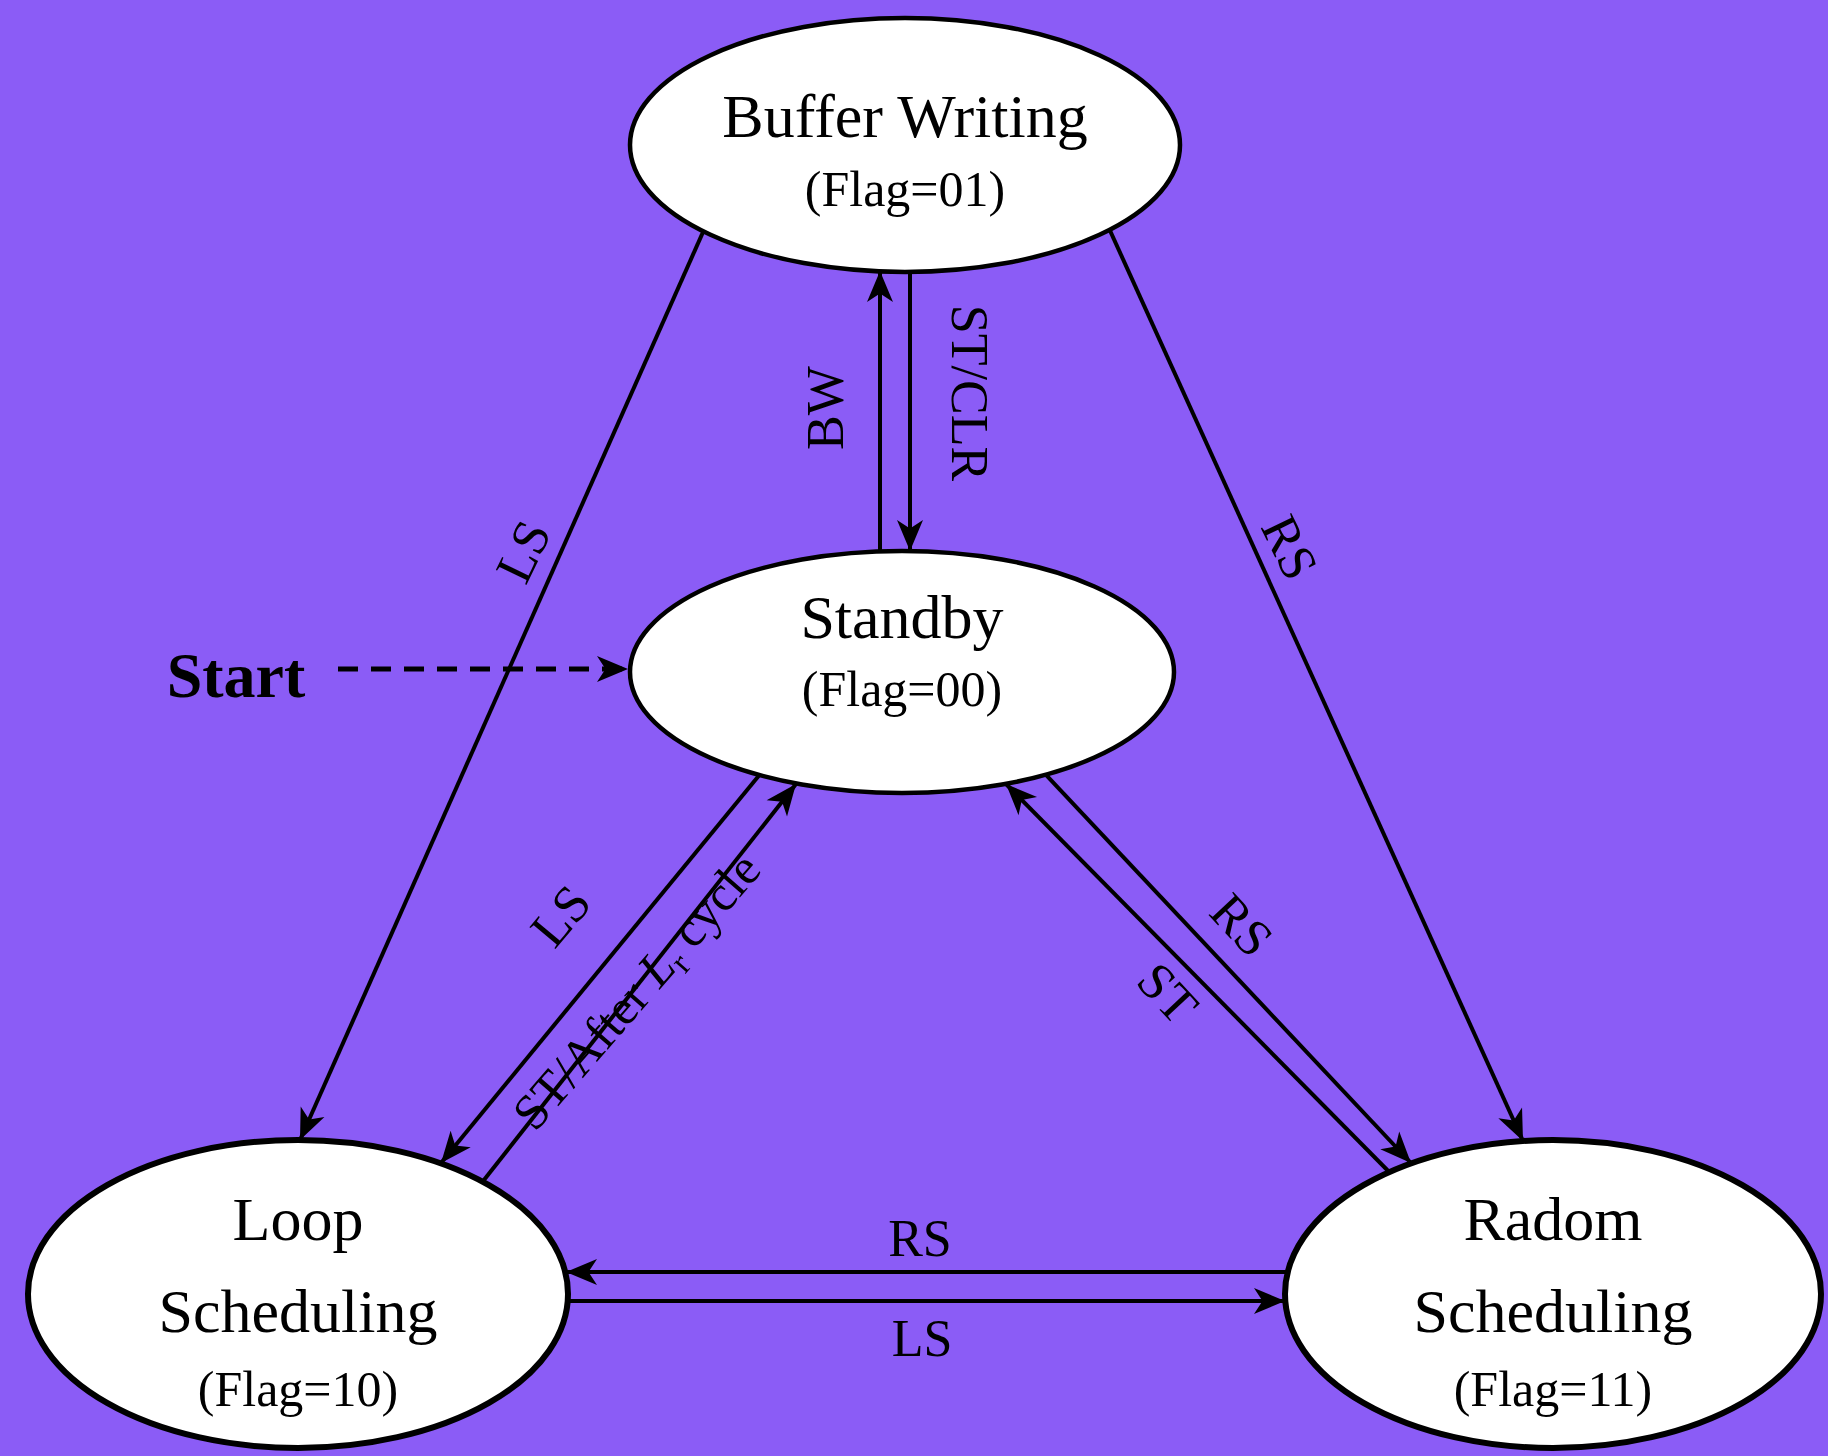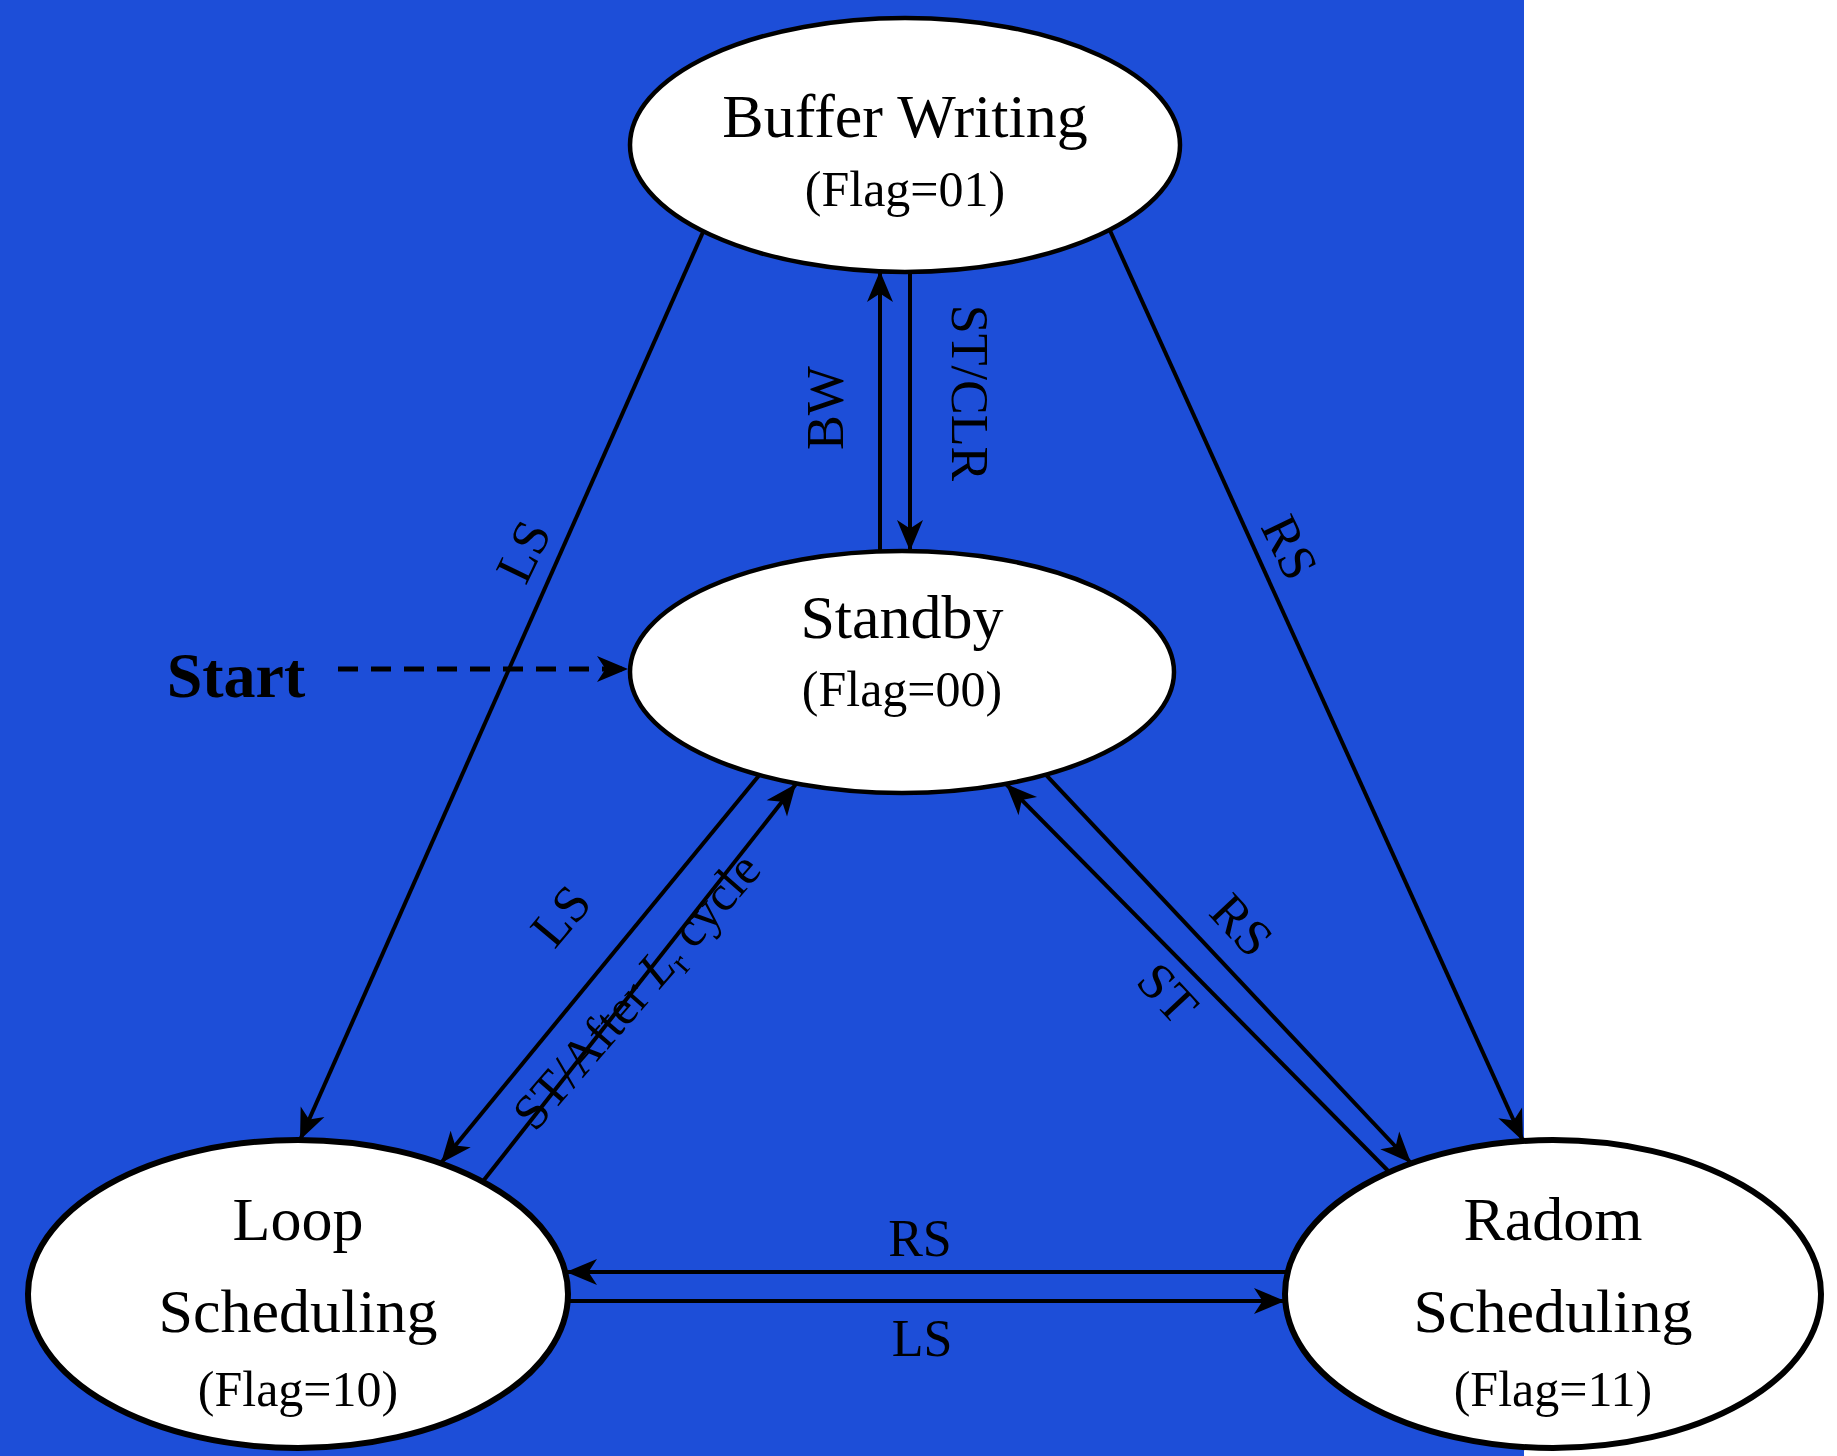--- a/index.html
+++ b/index.html
@@ -1,23 +1,23 @@
 <!DOCTYPE html>
 <html><head>
 <meta charset="utf-8">
 <style>
   html, body {
     margin: 0;
     padding: 0;
     background: #ffffff;
   }
   .stage {
-    width: 1524px;
+    width: 1828px;
     height: 1456px;
-    background: #1d4ed8;
+    background: #8b5cf6;
     position: relative;
   }
   svg { display: block; }
   svg text {
     font-family: "Liberation Serif", serif;
     fill: #000000;
   }
   .state-name { font-size: 62px; }
   .state-flag { font-size: 50px; }
   .edge-label { font-size: 52px; }

